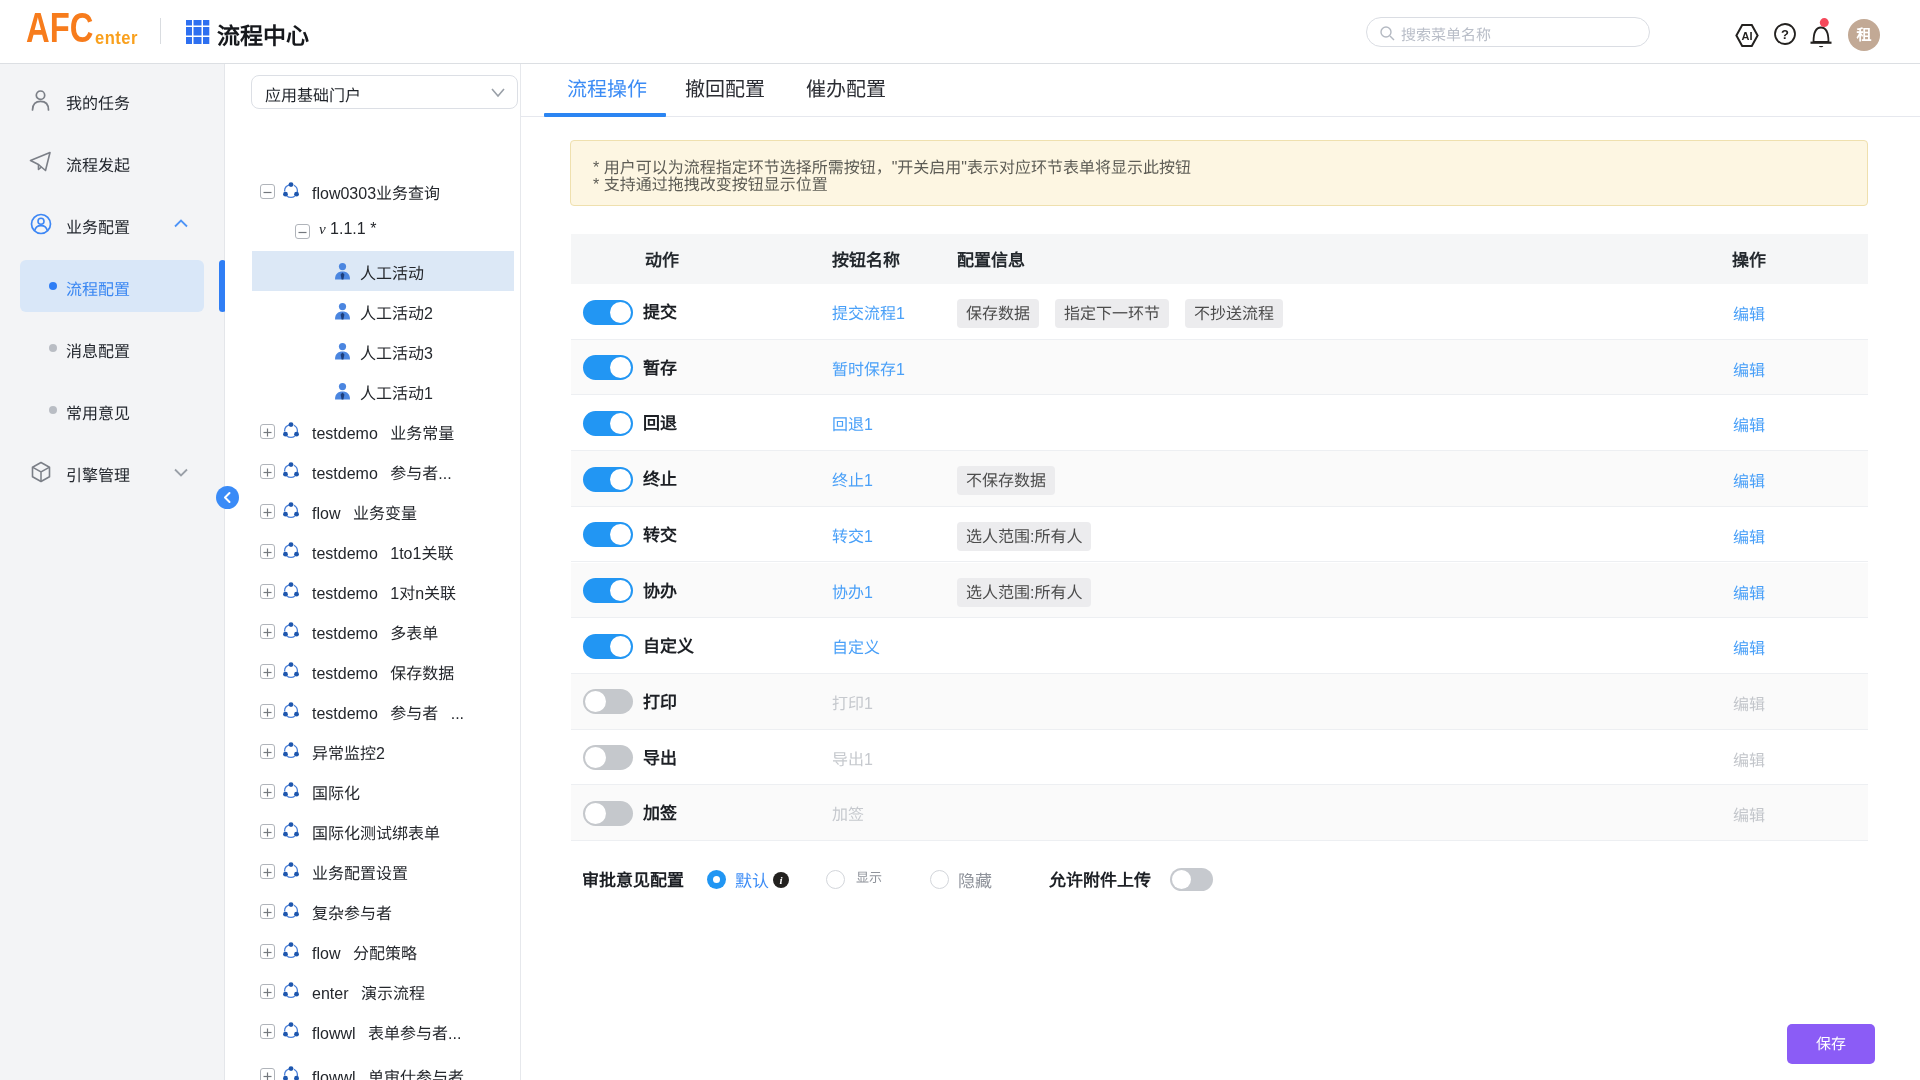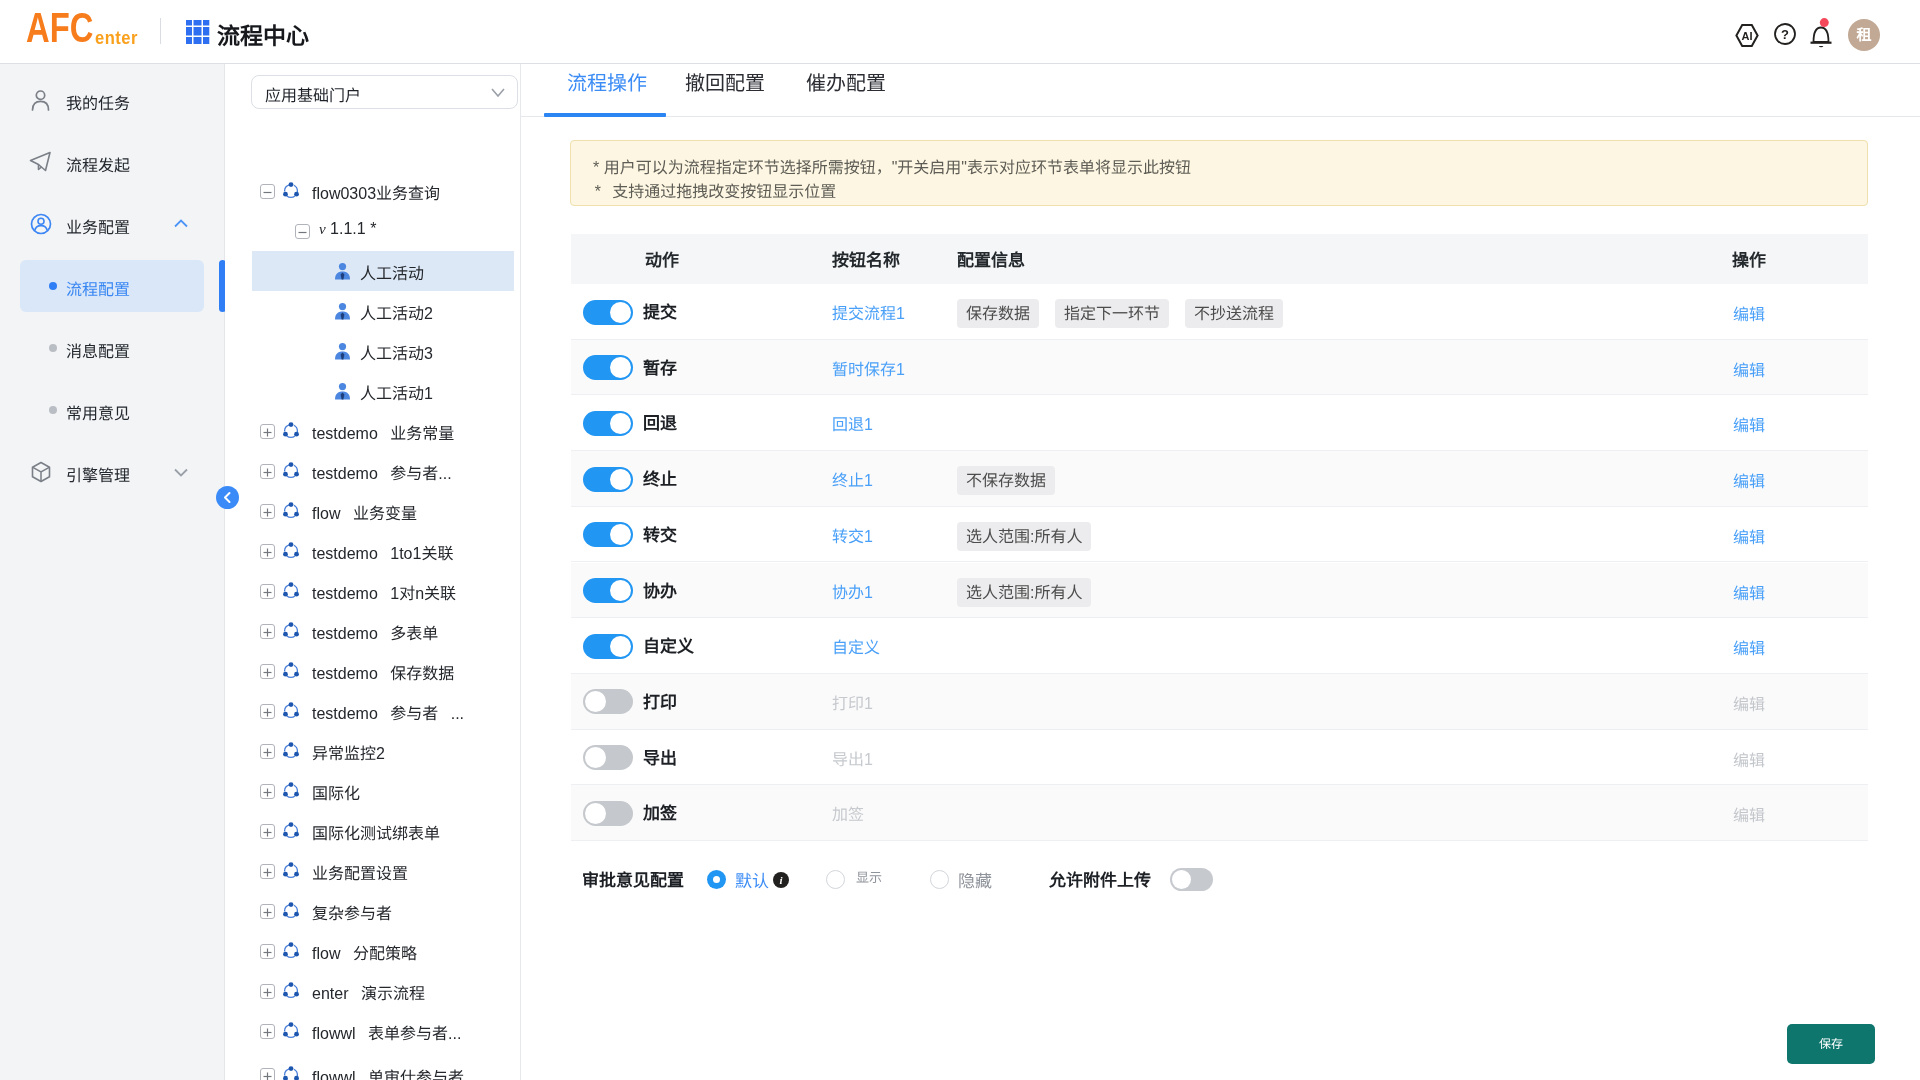--- a/index.html
+++ b/index.html
@@ -35,21 +35,21 @@
   .drop .t { position:absolute; left:13px; top:6px; font-size:16px; color:#1f2329; }
   .tsearch { position:absolute; left:251px; top:121px; width:266px; height:39px; border:1px solid #dfe3e8; border-radius:8px; background:#fff; }
   .tsearch .ph { position:absolute; left:13px; top:9px; font-size:16px; color:#c4c9d2; }
   .sel-row { position:absolute; left:252px; top:251px; width:262px; height:40px; background:#dce8f6; }
   .pm { position:absolute; width:15px; height:15px; border:1px solid #b0b4ba; border-radius:3px; }
   .tree-txt { position:absolute; font-size:16px; color:#24272c; white-space:nowrap; }
 
   
   #main { position:absolute; left:521px; top:64px; width:1399px; height:1016px; background:#fff; }
   .tabs-line { position:absolute; left:521px; top:116px; width:1399px; height:1px; background:#e6e8ee; }
-  .tab { position:absolute; top:67px; font-size:20px; font-weight:500; color:#2b2d33;text-align:right; }
+  .tab { position:absolute; top:73px; font-size:20px; font-weight:500; color:#2b2d33;text-align:right; }
   .tab.on { color:#3c8cf5; }
   .tab-underline { position:absolute; left:544px; top:113px; width:122px; height:4px; background:#2b85f2; border-radius:1px; }
   .notice { position:absolute; left:570px; top:140px; width:1298px; height:66px; background:#fdf6e2; border:1px solid #efe0ae; border-radius:4px; }
   .notice p { position:absolute; left:22px; font-size:16px; color:#5d5c55; }
 
   .thead { position:absolute; left:571px; top:234px; width:1297px; height:50px; background:#f5f6f7; }
   .th { position:absolute; font-size:17px; font-weight:700; color:#24292e; top:12px; }
   .row { position:absolute; left:571px; width:1297px; height:56px; border-bottom:1px solid #edeff2; }
   .row.alt { background:#fafafa; }
   .switch { position:absolute; left:12px; width:50px; height:25px; border-radius:13px; background:#2296f3; }
@@ -63,21 +63,21 @@
   .tags { position:absolute; left:386px; display:flex; gap:16px; }
   .tag { height:29px; line-height:29px; padding:0 9px; background:#ececee; border-radius:4px; font-size:16px; color:#4c4c4c; white-space:nowrap; }
   .edit { position:absolute; left:1162px; font-size:16px; color:#4aa0f8; }
   .edit.off { color:#c3c6cb; }
 
   .ctl-bold { font-size:17px; font-weight:700; color:#1d2025; }
   .radio { position:absolute; width:19px; height:19px; border-radius:50%; }
   .radio.checked { background:#2196f3; }
   .radio.checked::after { content:""; position:absolute; left:6px; top:6px; width:7px; height:7px; border-radius:50%; background:#fff; }
   .radio.un { background:#fff; border:1px solid #d3d6db; }
-  .save-btn { position:absolute; left:1787px; top:1024px; width:88px; height:40px; border-radius:5px; background:#0f766e; color:#fff; font-size:12px; text-align:center; line-height:40px; }
+  .save-btn { position:absolute; left:1787px; top:1024px; width:88px; height:40px; border-radius:5px; background:#8b5cf6; color:#fff; font-size:15px; text-align:center; line-height:40px; }
 </style>
 </head>
 <body>
 <div id="app">
 
   <div id="hdr">
     <div class="logo-afc">AFC</div>
       <div class="logo-enter">enter</div>
     <div class="hdr-div"></div>
     <svg class="grid-icon" width="24" height="25" viewBox="0 0 24 25">
@@ -87,20 +87,27 @@
           <rect x="17" y="0" width="6.3" height="5.5"></rect>
         <rect x="0" y="7" width="6" height="8.5"></rect>
           <rect x="7.5" y="7" width="8" height="8.5"></rect>
           <rect x="17" y="7" width="6.3" height="8.5"></rect>
         <rect x="0" y="17" width="6" height="7"></rect>
           <rect x="7.5" y="17" width="8" height="7"></rect>
           <rect x="17" y="17" width="6.3" height="7"></rect>
       </g>
     </svg>
     <div class="hdr-title">流程中心</div>
+    <div class="hdr-search">
+      <svg style="position:absolute;left:12px;top:7px" width="16" height="16" viewBox="0 0 16 16">
+          <circle cx="7" cy="7" r="5" fill="none" stroke="#b4b9c2" stroke-width="1.4"></circle>
+          <line x1="11" y1="11" x2="15" y2="15" stroke="#b4b9c2" stroke-width="1.4"></line>
+        </svg>
+      <div class="ph">搜索菜单名称</div>
+    </div>
     <svg class="hico" style="left:1734px;top:23px" width="26" height="25" viewBox="0 0 26 25">
       <path d="M8.2 2 L17.8 2 L23.6 12.5 L17.8 23 L8.2 23 L2.4 12.5 Z" fill="none" stroke="#23211f" stroke-width="2"></path>
       <text x="13" y="16.8" font-size="11" font-weight="bold" fill="#23211f" text-anchor="middle" font-family="Liberation Sans">AI</text>
     </svg>
     <svg class="hico" style="left:1773px" width="24" height="24" viewBox="0 0 24 24">
       <circle cx="12" cy="12" r="10" fill="none" stroke="#23211f" stroke-width="1.8"></circle>
       <text x="12" y="17" font-size="13" font-weight="bold" fill="#23211f" text-anchor="middle" font-family="Liberation Sans">?</text>
     </svg>
     <svg class="hico" style="left:1808px;top:14px" width="30" height="34" viewBox="0 0 30 34">
       <path d="M5.5 28 C5.5 17.5 8 13.5 13 13.5 C18 13.5 20.5 17.5 20.5 28 Z" fill="none" stroke="#23211f" stroke-width="1.8"></path>
@@ -411,21 +418,21 @@
     </div>
 
   <div id="main"></div>
   <div class="tabs-line"></div>
   <div class="tab on" style="left:567px;">流程操作</div>
   <div class="tab" style="left:685px;">撤回配置</div>
   <div class="tab" style="left:806px;">催办配置</div>
   <div class="tab-underline"></div>
   <div class="notice">
     <p style="top:13px;">* 用户可以为流程指定环节选择所需按钮，"开关启用"表示对应环节表单将显示此按钮</p>
-    <p style="top:37px;font-family:Liberation Mono, monospace;">* 支持通过拖拽改变按钮显示位置</p>
+    <p style="top:30px;">* 支持通过拖拽改变按钮显示位置</p>
   </div>
 
   <div class="thead">
     <div class="th" style="left:74px;">动作</div>
     <div class="th" style="left:261px;">按钮名称</div>
     <div class="th" style="left:386px;">配置信息</div>
     <div class="th" style="left:1161px;">操作</div>
   </div>
   <div id="rows">
       <div class="row" style="top:284px;height:55.7px">

